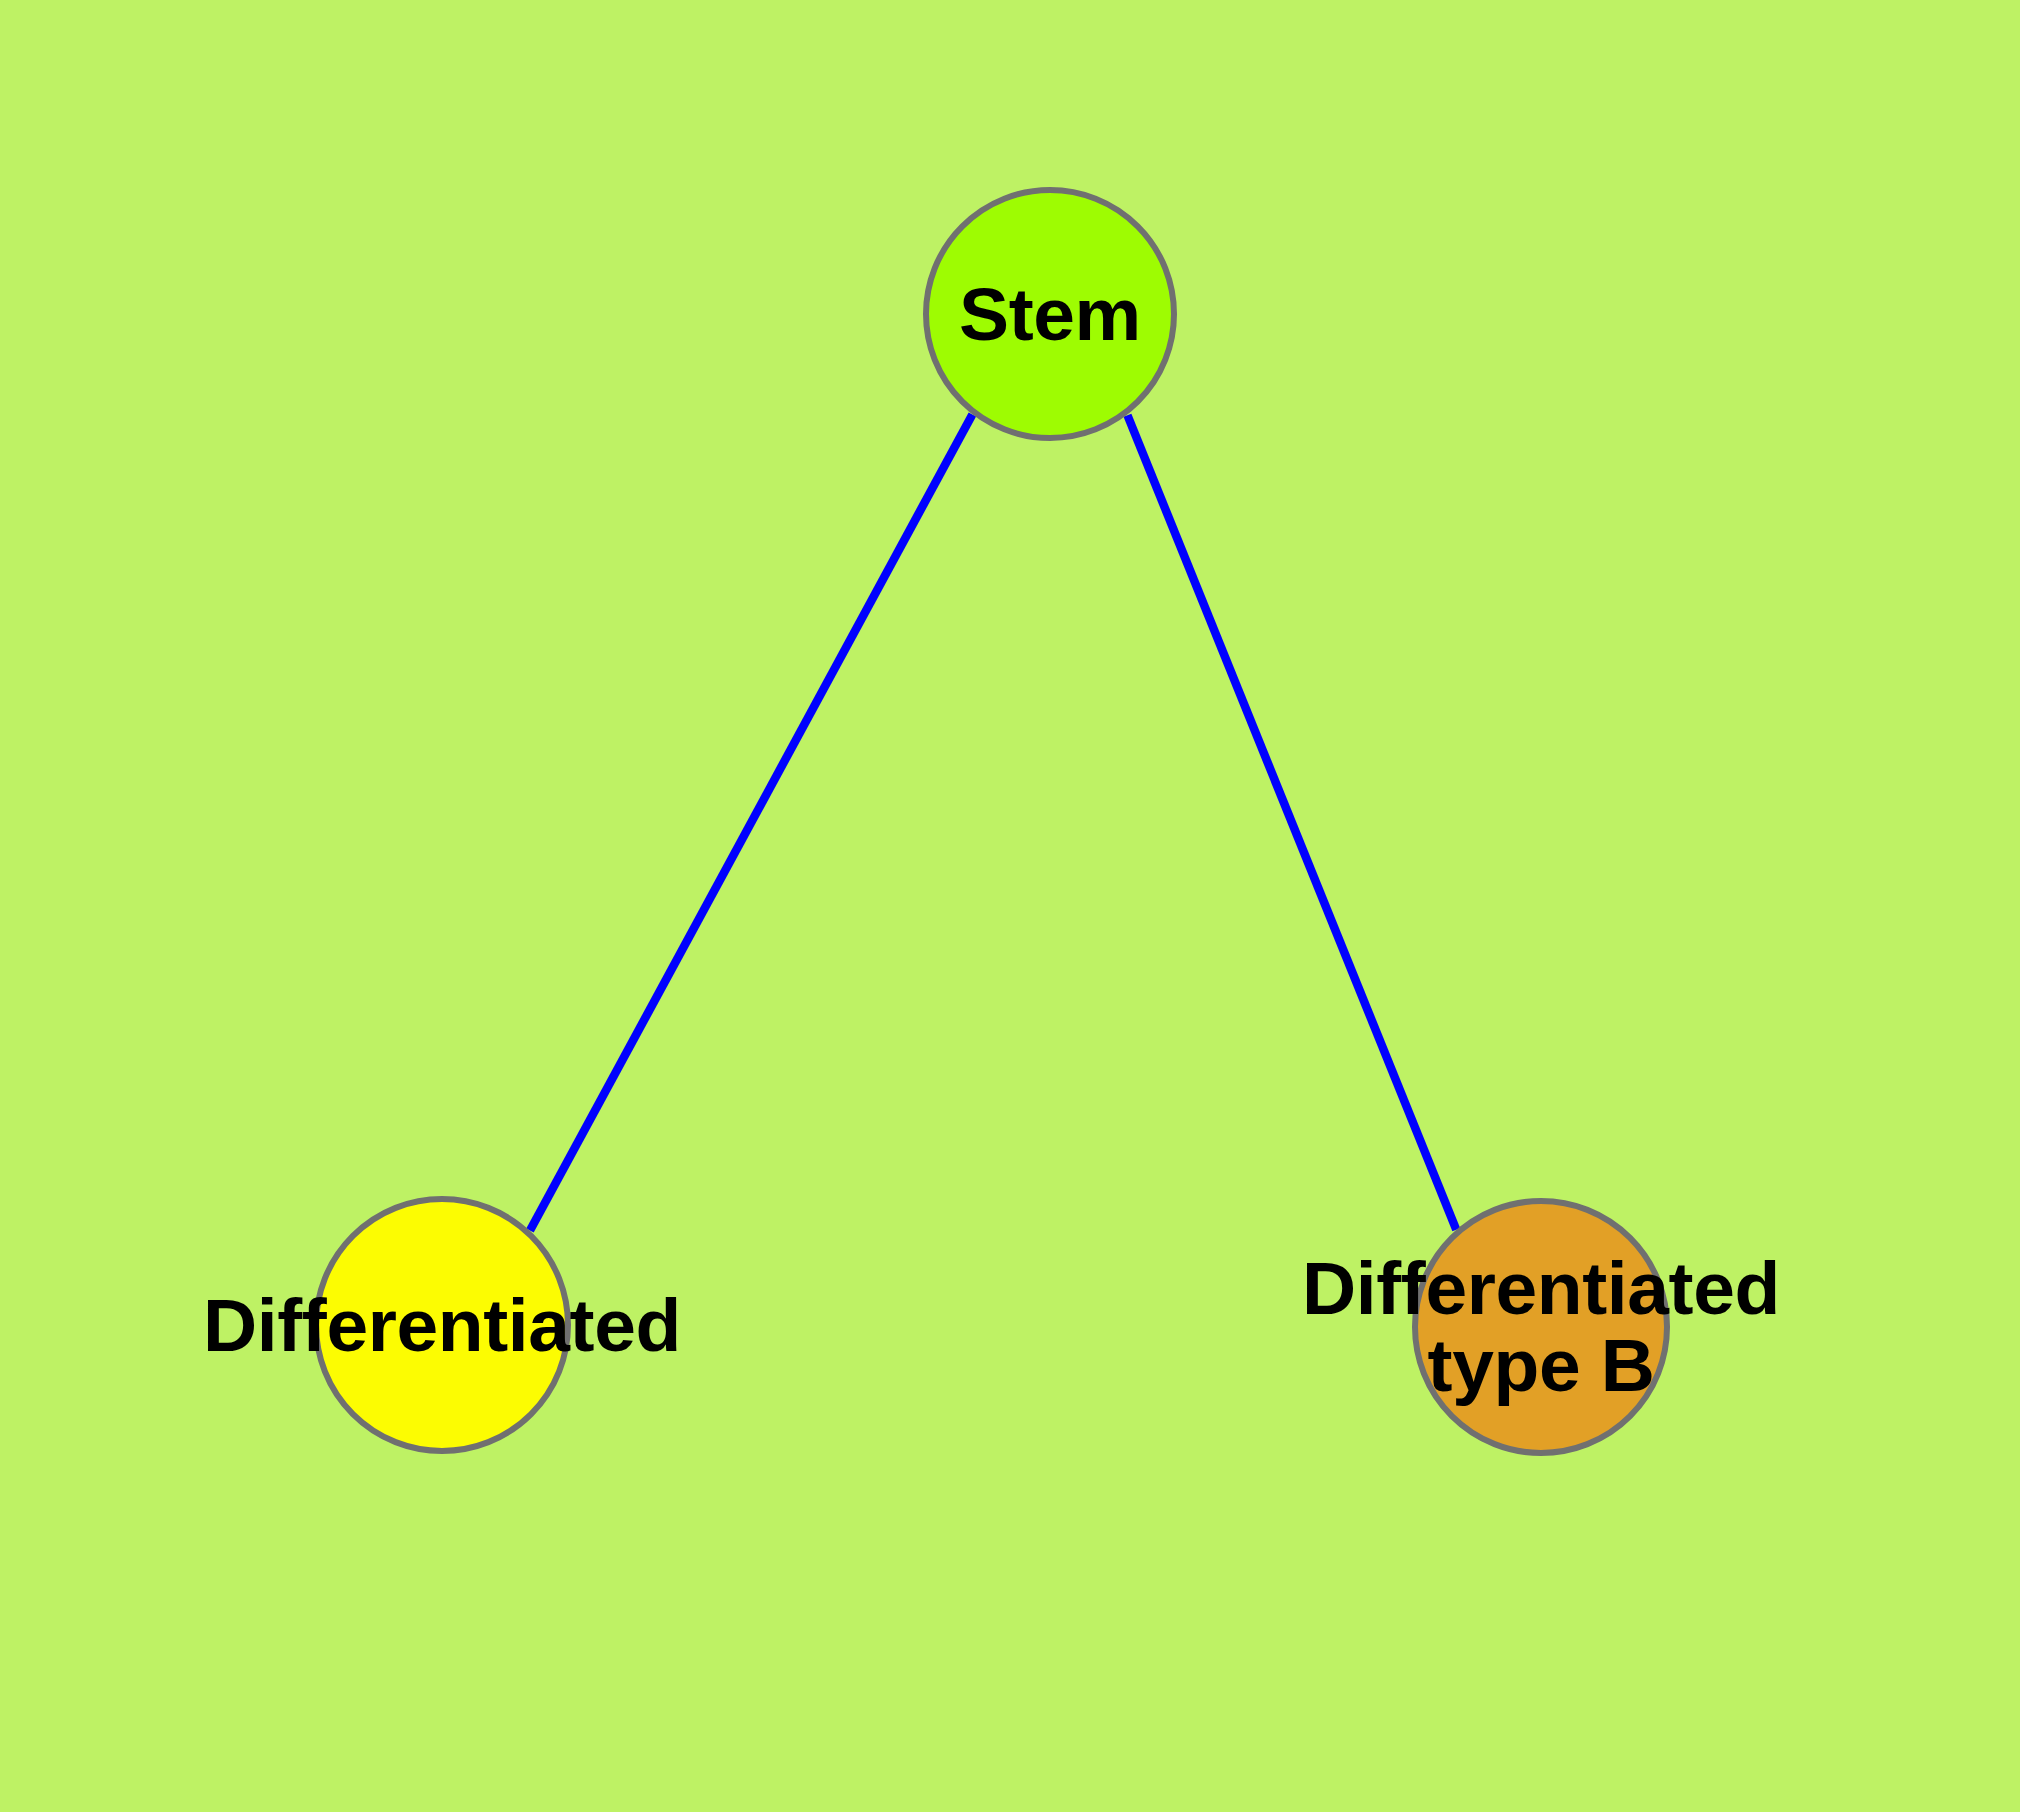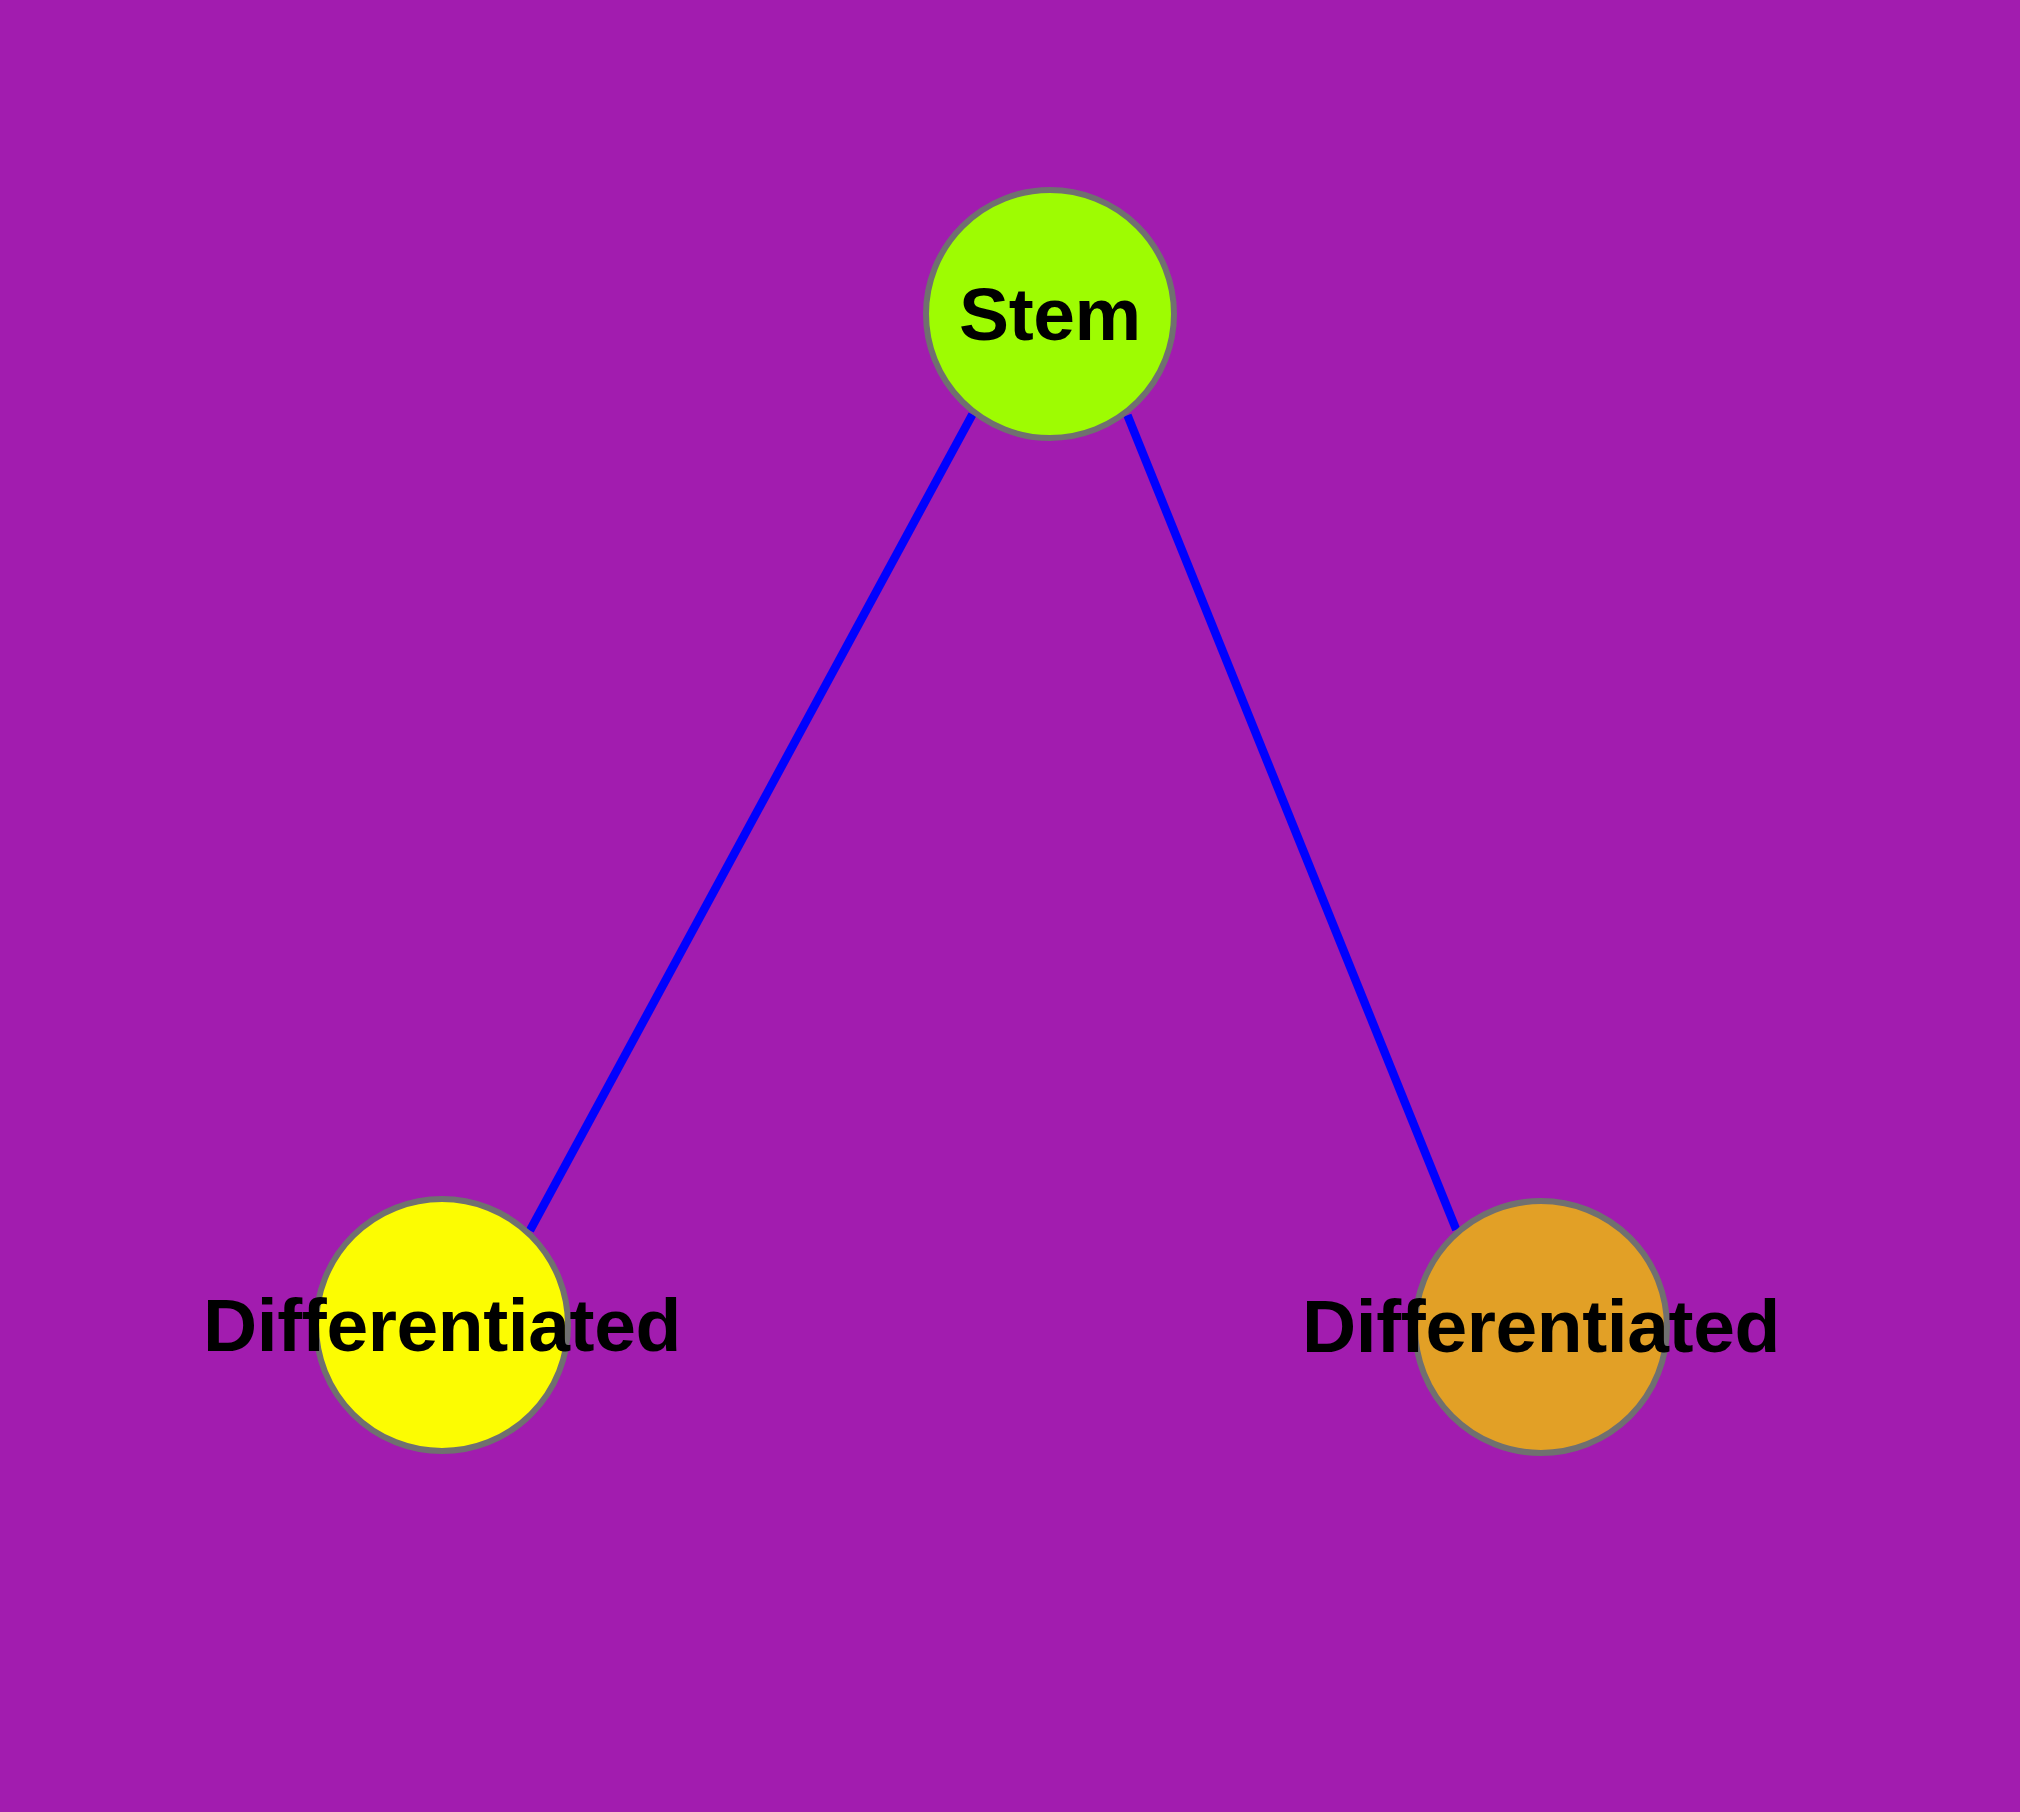--- a/index.html
+++ b/index.html
@@ -9,21 +9,21 @@
   body {
     width: 2021px;
     height: 1812px;
     overflow: hidden;
     font-family: "Liberation Sans", sans-serif;
   }
   #graph-canvas {
     position: relative;
     width: 2021px;
     height: 1812px;
-    background: #a21caf;
+    background: #bef264;
   }
   #edge-layer {
     position: absolute;
     left: 0;
     top: 0;
     width: 2021px;
     height: 1812px;
   }
   .node {
     position: absolute;
@@ -57,16 +57,16 @@
   <div class="node" style="left:923px; top:187px; width:254px; height:254px; background:#9efc02;"></div>
 
   <div class="node" style="left:313px; top:1196px; width:258px; height:258px; background:#fcfc02;"></div>
 
   <div class="node" style="left:1412px; top:1198px; width:258px; height:258px; background:#e2a026;"></div>
 
   <div class="node-label" style="left:1050px; top:314px;"><span>Stem</span></div>
 
   <div class="node-label" style="left:442px; top:1325px;"><span>Differentiated</span><br></div>
 
-  <div class="node-label" style="left:1541px; top:1326px;"><span>Differentiated</span><br></div>
+  <div class="node-label" style="left:1541px; top:1326px;"><span>Differentiated</span><br><span>type B</span></div>
 
 </div>
 
 
 </body></html>

